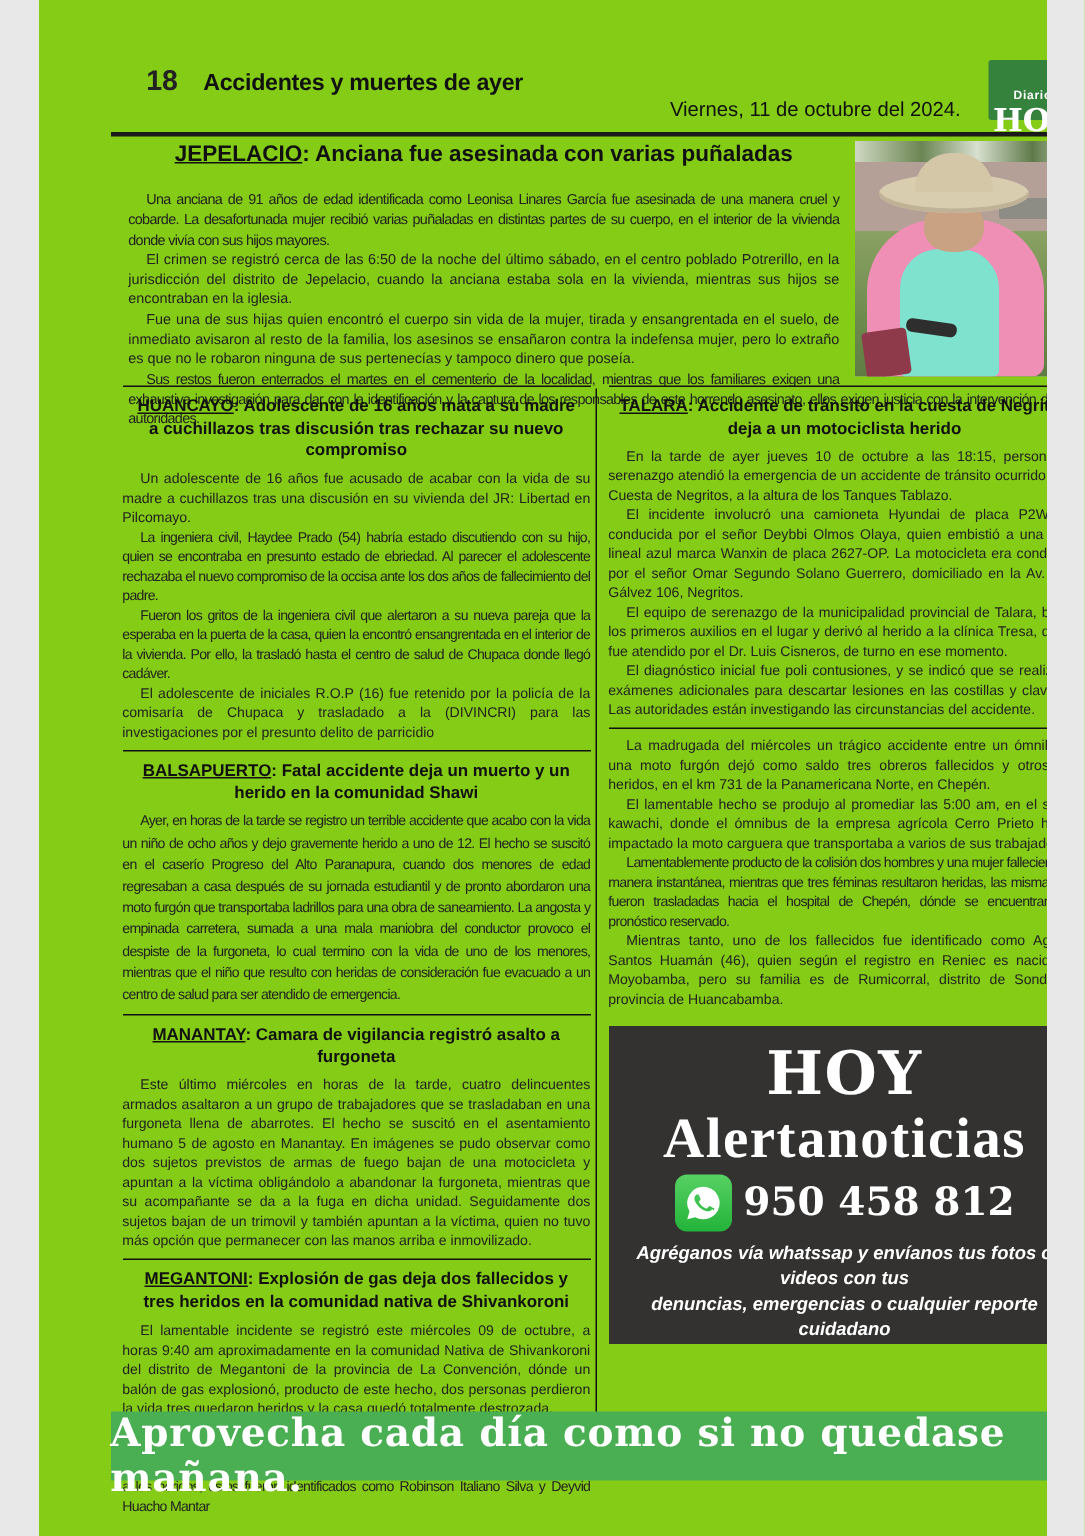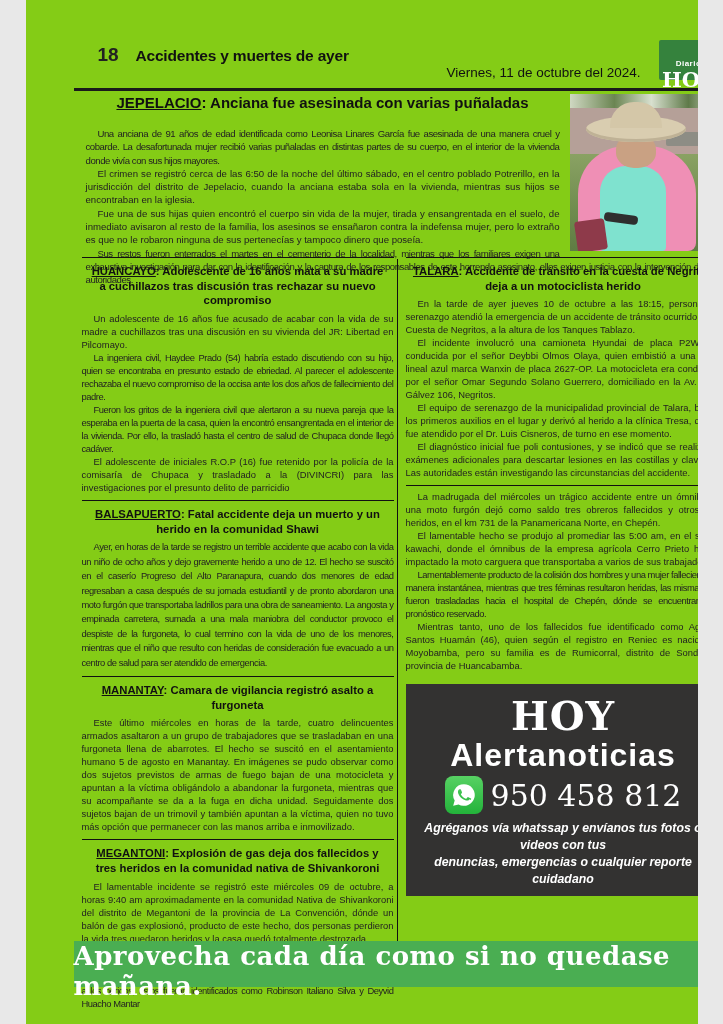--- a/index.html
+++ b/index.html
@@ -46,25 +46,25 @@
   .sec{padding:4px 0 6px 0;border-bottom:1.5px solid #111;}
   .sec.last{border-bottom:none;}
   .sec-title{font-size:11.3px;font-weight:bold;text-align:center;margin:2px 6px 4px 6px;line-height:1.3;color:#111;}
   .sec-title .city{text-decoration:underline;}
   .sec .body-text{font-size:9.4px;line-height:13.0px;}
   .gapline{display:block;height:8px;}
 
   
   .adbox{margin-top:6px;background:#333231;color:#fff;text-align:center;height:212px;position:relative;}
   .ad-brand{font-family:"DejaVu Serif",serif;font-weight:bold;font-size:40px;padding-top:8px;letter-spacing:1px;}
-  .ad-title{font-family:Liberation Sans, sans-serif;font-weight:bold;font-size:32px;margin-top:-2px;letter-spacing:1px;}
+  .ad-title{font-family:Liberation Serif, serif;font-weight:bold;font-size:38px;margin-top:-2px;letter-spacing:1px;}
   .ad-phone-row{display:flex;align-items:center;justify-content:center;gap:8px;margin-top:2px;}
   .wa-icon{width:38px;height:38px;background:linear-gradient(180deg,#57d163,#23b33a);border-radius:8px;display:flex;align-items:center;justify-content:center;}
   .wa-icon svg{width:26px;height:26px;}
-  .ad-phone{font-family:"DejaVu Serif",serif;font-weight:normal;font-size:30px;letter-spacing:0px;}
+  .ad-phone{font-family:"DejaVu Serif",serif;font-weight:bold;font-size:26px;letter-spacing:0px;}
   .ad-tagline{font-style:italic;font-weight:bold;font-size:12.3px;line-height:17px;margin-top:6px;padding:0 6px;}
 
   
   .banner{position:absolute;left:48px;top:941px;width:645px;height:46px;background:#4aae52;
     display:flex;align-items:flex-start;justify-content:center;}
   .banner-text{font-family:"DejaVu Serif",serif;font-weight:bold;font-size:26px;color:#fff;letter-spacing:0.5px;}
 </style>
 </head>
 <body>
 

